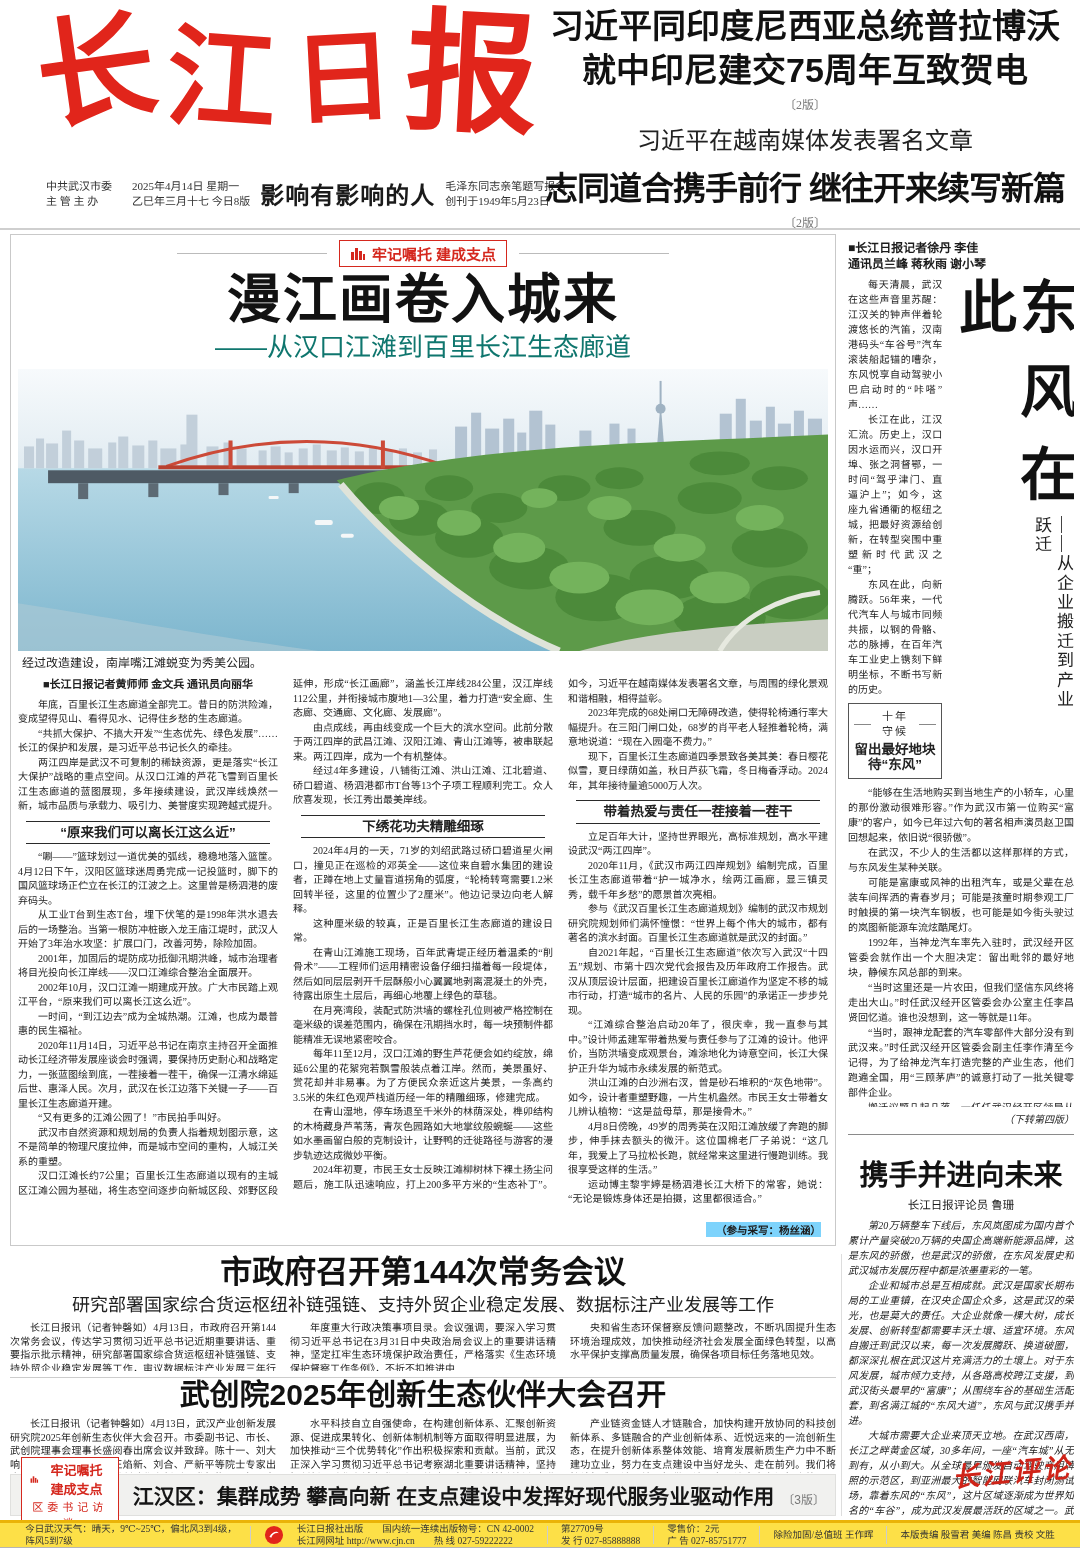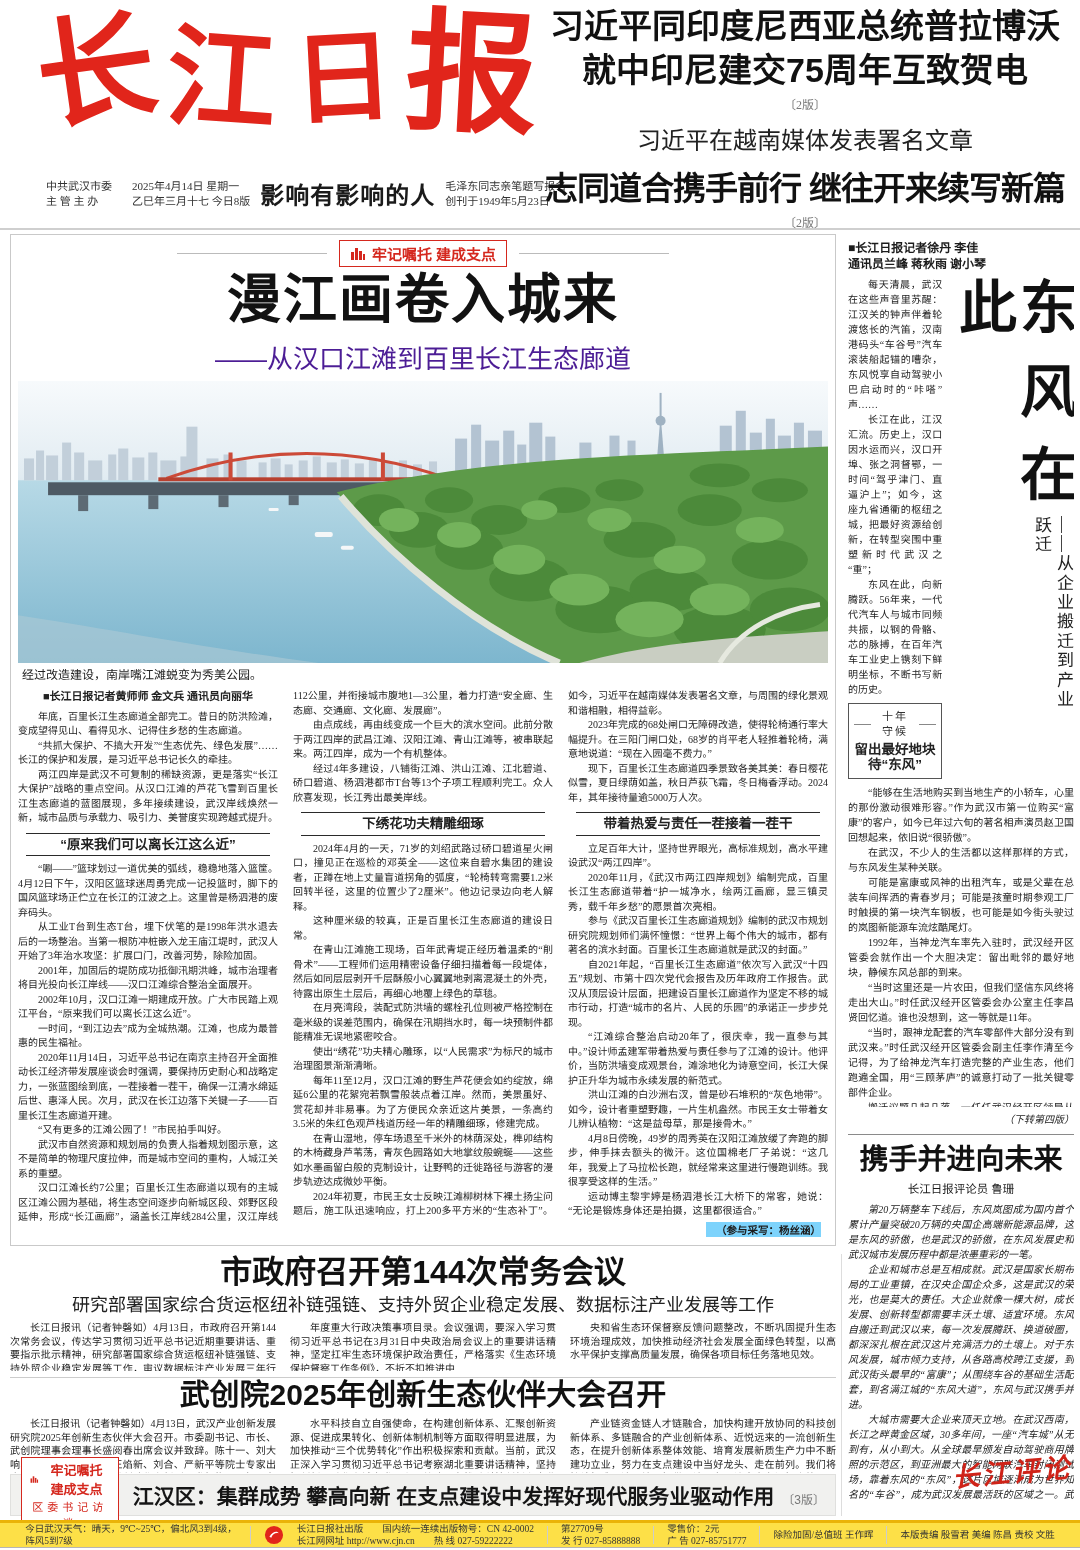--- a/index.html
+++ b/index.html
@@ -24,21 +24,21 @@
   .pref { font-size:12px; color:#777; margin-top:3px; }
   .th-kicker { font-size:24px; color:#222; margin-top:8px; font-family:"Liberation Sans","DejaVu Sans",sans-serif; }
   .th2 { font-weight:bold; font-size:33px; line-height:42px; letter-spacing:-1px; color:#111; margin-top:12px; font-family:"Liberation Sans","DejaVu Sans",sans-serif; }
 
   
   .lead-box { position:absolute; left:10px; top:234px; width:826px; height:1012px; border:1px solid #c9c9c9; padding:6px 7px 8px; }
   .badge-row { display:flex; align-items:center; justify-content:center; gap:12px; height:24px; }
   .rule { width:150px; height:1px; background:#bbb; }
   .badge { display:inline-flex; align-items:center; gap:6px; border:1px solid #d5281e; padding:2px 10px; color:#d5281e; font-weight:bold; font-size:15px; font-family:"Liberation Sans","DejaVu Sans",sans-serif; }
   .lead-title { text-align:center; font-size:54px; line-height:60px; font-weight:bold; color:#121212; margin-top:4px; font-family:"Liberation Sans","DejaVu Sans",sans-serif; letter-spacing:2px; }
-  .lead-subtitle { text-align:center; font-size:26px; line-height:32px; color:#4c1d95; margin-top:14px; font-family:"Liberation Sans","DejaVu Sans",sans-serif; }
+  .lead-subtitle { text-align:center; font-size:26px; line-height:32px; color:#0f766e; margin-top:2px; font-family:"Liberation Sans","DejaVu Sans",sans-serif; }
   .photo-wrap { margin-top:6px; width:810px; height:282px; }
   .photo-wrap svg { width:810px; height:282px; display:block; }
   .caption { font-size:12px; line-height:16px; color:#222; margin:4px 0 0 4px; }
   .lead-flow { margin-top:6px; height:566px; overflow:hidden; column-count:3; column-gap:15px; font-size:10px; line-height:14.5px; text-align:justify; color:#222; }
   .lead-byline { font-weight:bold; font-size:11px; text-align:center; margin-bottom:6px; }
   .blk-p { text-indent:2em; text-align:justify; margin:0; }
   .blk-h { break-inside:avoid; width:94%; margin:7px auto 6px; padding:4px 0 3px; text-align:center; border-top:1.5px solid #2a2a2a; border-bottom:1.5px solid #2a2a2a; font-size:13.5px; font-weight:bold; font-family:"Liberation Sans","DejaVu Sans",sans-serif; text-indent:0; }
   .lead-sign { position:absolute; right:14px; bottom:8px; background:#7dd3fc; padding-left:10px; font-size:10.5px; font-weight:bold; }
 
   
@@ -48,21 +48,21 @@
   .df-head { float:right; height:432px; margin:0 0 8px 10px; writing-mode:vertical-rl; display:flex; }
   .df-vtitle { font-weight:bold; font-size:58px; letter-spacing:12px; color:#111; font-family:"Liberation Sans","DejaVu Sans",sans-serif; line-height:1.05; }
   .df-vsub { font-size:17px; letter-spacing:2px; color:#222; padding-top:2px; line-height:1.3; }
   .decade-box { display:flow-root; border:1px solid #555; margin:6px 0; padding:5px 5px 6px; text-align:center; }
   .decade-kicker { font-size:11px; letter-spacing:2px; color:#333; display:flex; align-items:center; justify-content:center; gap:6px; }
   .decade-kicker::before, .decade-kicker::after { content:""; width:24px; height:1px; background:#888; }
   .decade-title { font-weight:bold; font-size:13.5px; margin-top:3px; font-family:"Liberation Sans","DejaVu Sans",sans-serif; }
   .continued { text-align:right; font-size:10px; margin-top:4px; font-style:italic; }
 
   
-  .editorial { position:absolute; left:848px; top:1134px; width:226px; height:382px; border-top:1px solid #8a8a8a; padding-top:8px; }
+  .editorial { position:absolute; left:848px; top:1134px; width:226px; height:382px; border-top:1px solid #8a8a8a; padding-top:24px; }
   .edit-title { text-align:center; font-size:29px; line-height:32px; font-weight:bold; color:#121212; font-family:"Liberation Sans","DejaVu Sans",sans-serif; }
   .edit-byline { text-align:center; font-size:11.5px; margin:5px 0 6px; }
   .edit-body { height:300px; overflow:hidden; font-size:10px; line-height:15px; text-align:justify; font-style:italic; color:#222; }
   .edit-sign { position:absolute; right:2px; bottom:26px; color:#cf2318; font-style:italic; font-weight:bold; font-size:27px; letter-spacing:3px; transform:rotate(-5deg); font-family:"Liberation Serif","DejaVu Serif",serif; }
 
   
   .gov { position:absolute; left:10px; top:1254px; width:826px; border-bottom:1px solid #ccc; padding-bottom:6px; }
   .gov-title { text-align:center; font-size:32px; line-height:36px; font-weight:bold; color:#111; font-family:"Liberation Sans","DejaVu Sans",sans-serif; }
   .gov-sub { text-align:center; font-size:18px; line-height:22px; color:#222; margin-top:4px; font-family:"Liberation Sans","DejaVu Sans",sans-serif; }
   .cols3 { display:flex; gap:14px; margin-top:5px; }
@@ -294,21 +294,20 @@
           <p class="blk-p">“又有更多的江滩公园了！”市民拍手叫好。</p>
           <p class="blk-p">武汉市自然资源和规划局的负责人指着规划图示意，这不是简单的物理尺度拉伸，而是城市空间的重构，人城江关系的重塑。</p>
           <p class="blk-p">汉口江滩长约7公里；百里长江生态廊道以现有的主城区江滩公园为基础，将生态空间逐步向新城区段、郊野区段延伸，形成“长江画廊”，涵盖长江岸线284公里，汉江岸线112公里，并衔接城市腹地1—3公里，着力打造“安全廊、生态廊、交通廊、文化廊、发展廊”。</p>
           <p class="blk-p">由点成线，再由线变成一个巨大的滨水空间。此前分散于两江四岸的武昌江滩、汉阳江滩、青山江滩等，被串联起来。两江四岸，成为一个有机整体。</p>
           <p class="blk-p">经过4年多建设，八铺街江滩、洪山江滩、江北碧道、硚口碧道、杨泗港都市T台等13个子项工程顺利完工。众人欣喜发现，长江秀出最美岸线。</p>
           <h4 class="blk-h">下绣花功夫精雕细琢</h4>
           <p class="blk-p">2024年4月的一天，71岁的刘绍武路过硚口碧道星火闸口，撞见正在巡检的邓英全——这位来自碧水集团的建设者，正蹲在地上丈量盲道拐角的弧度，“轮椅转弯需要1.2米回转半径，这里的位置少了2厘米”。他边记录边向老人解释。</p>
           <p class="blk-p">这种厘米级的较真，正是百里长江生态廊道的建设日常。</p>
           <p class="blk-p">在青山江滩施工现场，百年武青堤正经历着温柔的“削骨术”——工程师们运用精密设备仔细扫描着每一段堤体，然后如同层层剥开千层酥般小心翼翼地剥离混凝土的外壳，待露出原生土层后，再细心地覆上绿色的草毯。</p>
           <p class="blk-p">在月亮湾段，装配式防洪墙的螺栓孔位则被严格控制在毫米级的误差范围内，确保在汛期挡水时，每一块预制件都能精准无误地紧密咬合。</p>
-          <p class="blk-p">使出“绣花”功夫精心雕琢，以“人民需求”为标尺的城市治理图景渐渐清晰。</p>
           <p class="blk-p">每年11至12月，汉口江滩的野生芦花便会如约绽放，绵延6公里的花絮宛若飘雪般装点着江岸。然而，美景虽好、赏花却并非易事。为了方便民众亲近这片美景，一条高约3.5米的朱红色观芦栈道历经一年的精雕细琢，修建完成。</p>
           <p class="blk-p">在青山湿地，停车场退至千米外的林荫深处，榫卯结构的木椅藏身芦苇荡，青灰色园路如大地掌纹般蜿蜒——这些如水墨画留白般的克制设计，让野鸭的迁徙路径与游客的漫步轨迹达成微妙平衡。</p>
           <p class="blk-p">2024年初夏，市民王女士反映江滩柳树林下裸土扬尘问题后，施工队迅速响应，打上200多平方米的“生态补丁”。如今，习近平在越南媒体发表署名文章，与周围的绿化景观和谐相融，相得益彰。</p>
           <p class="blk-p">2023年完成的68处闸口无障碍改造，使得轮椅通行率大幅提升。在三阳门闸口处，68岁的肖平老人轻推着轮椅，满意地说道：“现在入园毫不费力。”</p>
           <p class="blk-p">现下，百里长江生态廊道四季景致各美其美：春日樱花似雪，夏日绿荫如盖，秋日芦荻飞霜，冬日梅香浮动。2024年，其年接待量逾5000万人次。</p>
           <h4 class="blk-h">带着热爱与责任一茬接着一茬干</h4>
           <p class="blk-p">立足百年大计，坚持世界眼光，高标准规划，高水平建设武汉“两江四岸”。</p>
           <p class="blk-p">2020年11月，《武汉市两江四岸规划》编制完成，百里长江生态廊道带着“护一城净水，绘两江画廊，显三镇灵秀，载千年乡愁”的愿景首次亮相。</p>
           <p class="blk-p">参与《武汉百里长江生态廊道规划》编制的武汉市规划研究院规划师们满怀憧憬：“世界上每个伟大的城市，都有著名的滨水封面。百里长江生态廊道就是武汉的封面。”</p>
           <p class="blk-p">自2021年起，“百里长江生态廊道”依次写入武汉“十四五”规划、市第十四次党代会报告及历年政府工作报告。武汉从顶层设计层面，把建设百里长江廊道作为坚定不移的城市行动，打造“城市的名片、人民的乐园”的承诺正一步步兑现。</p>

